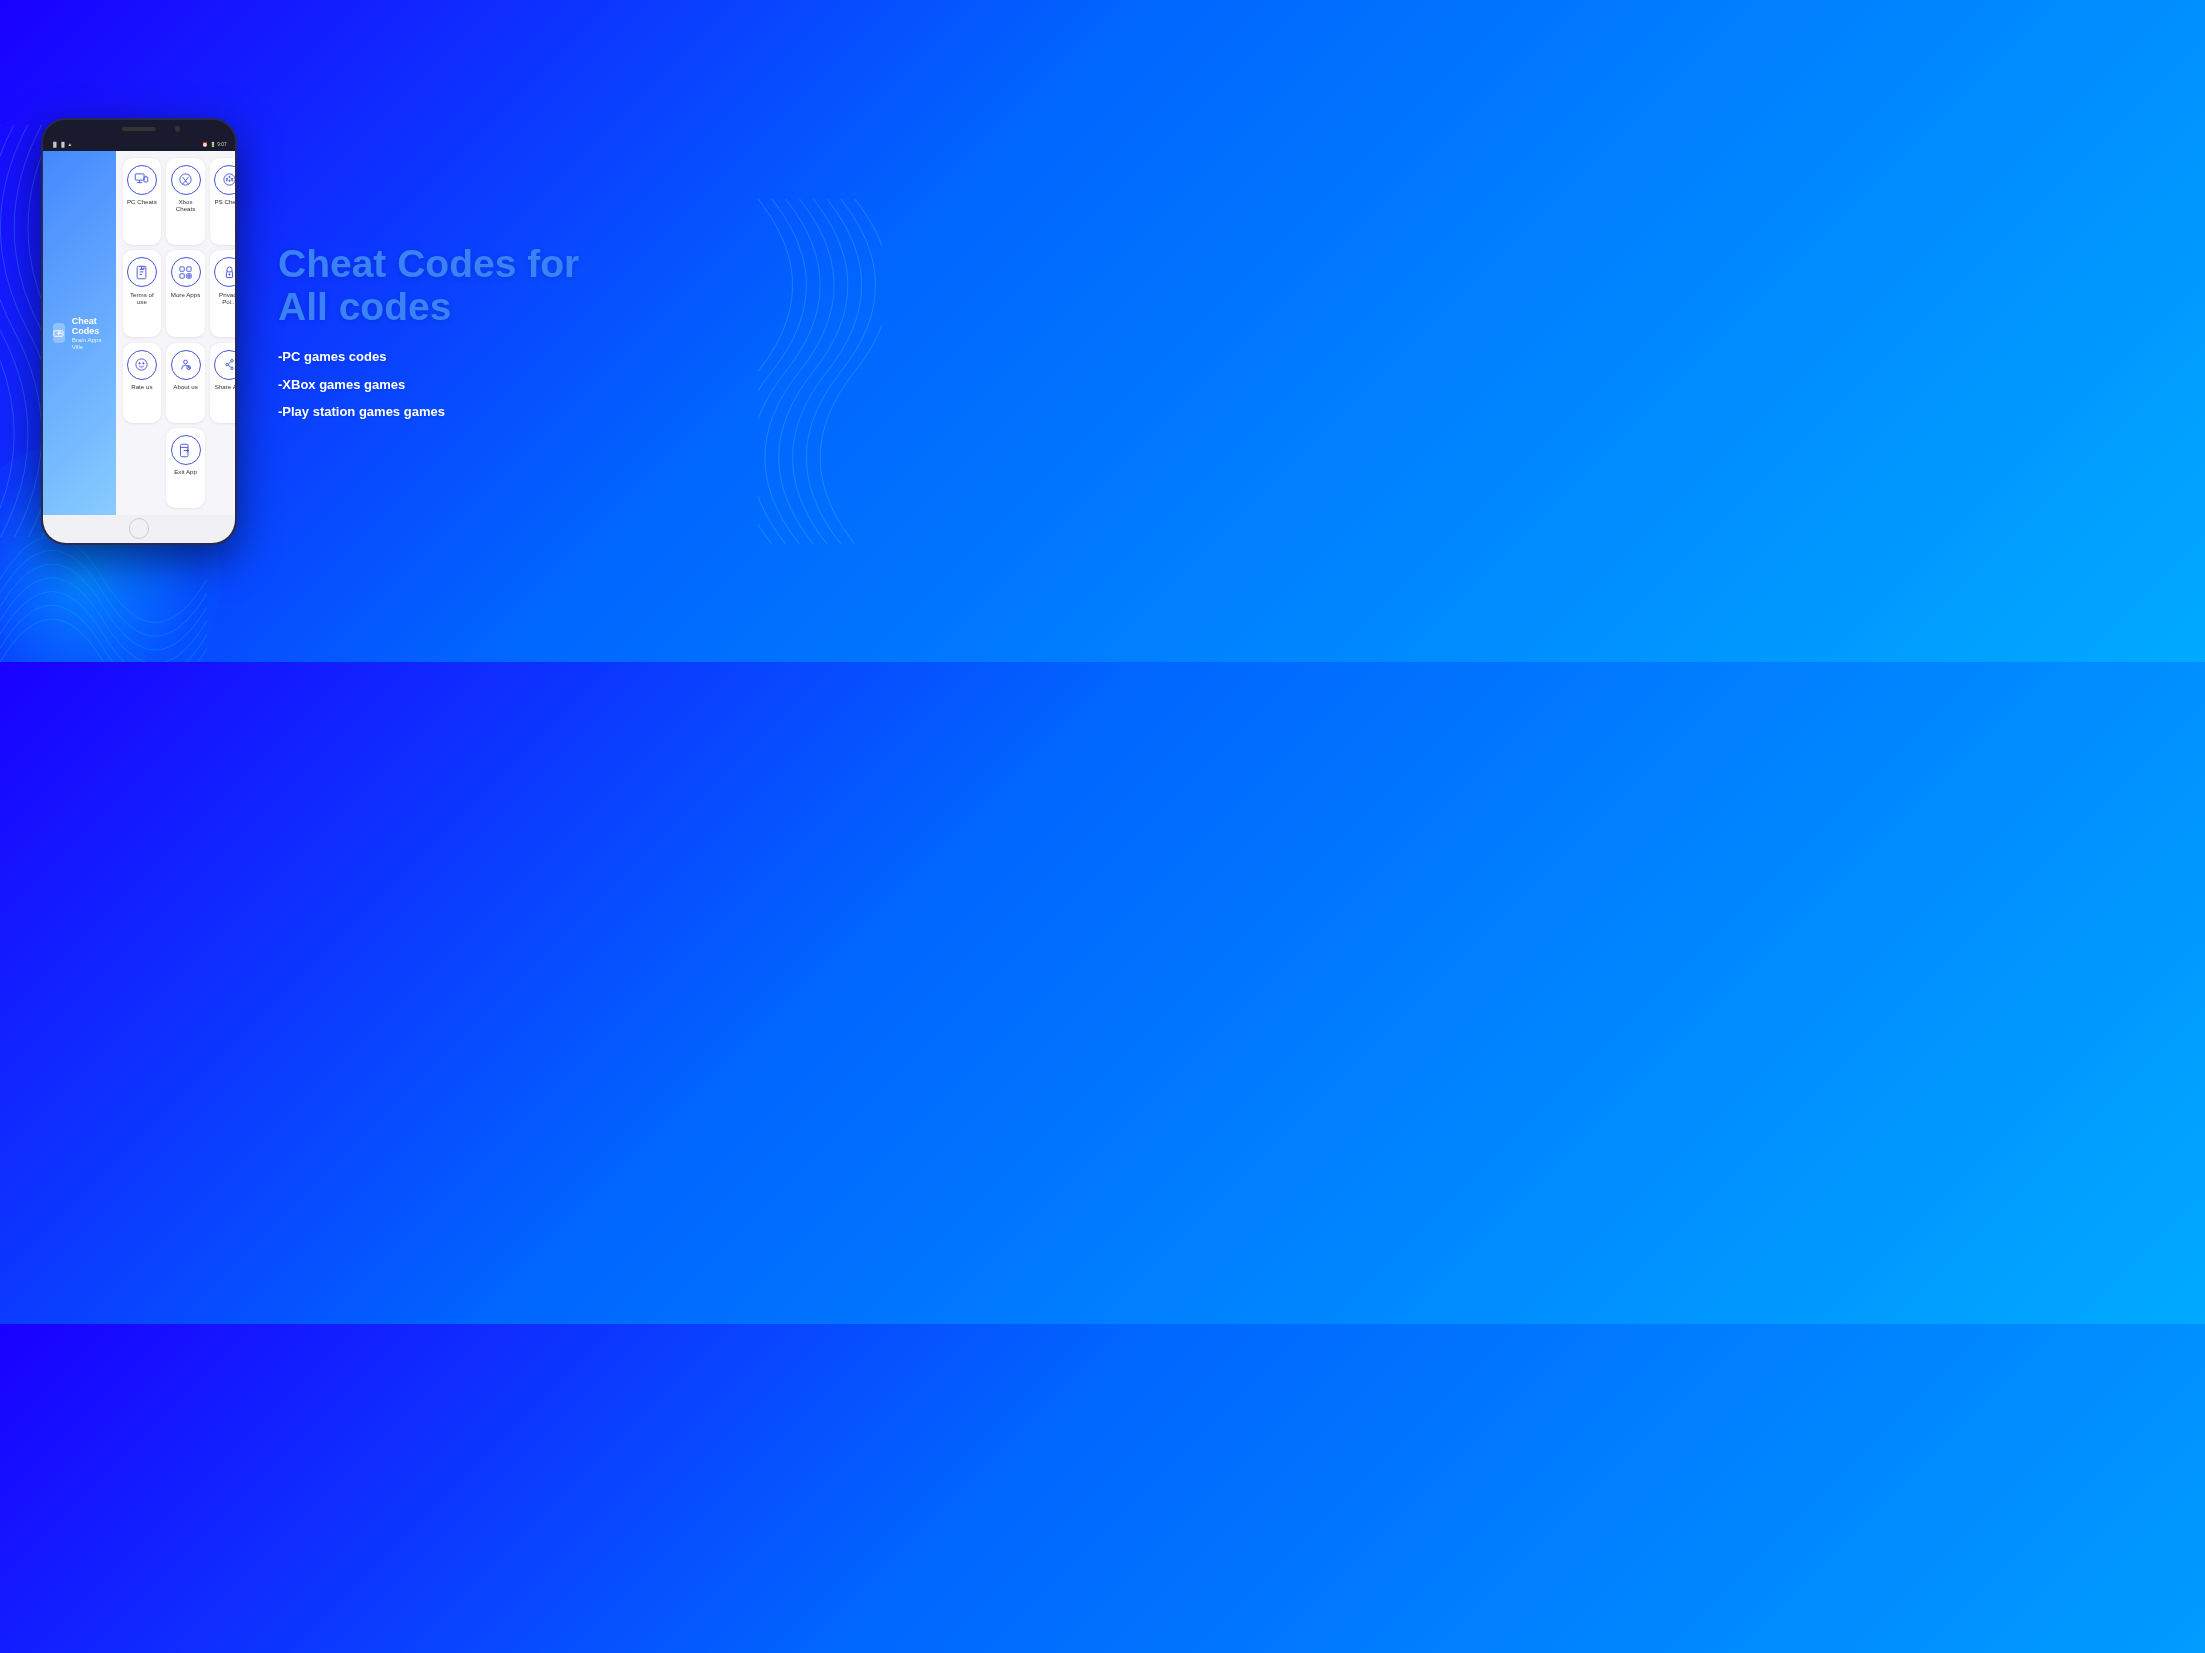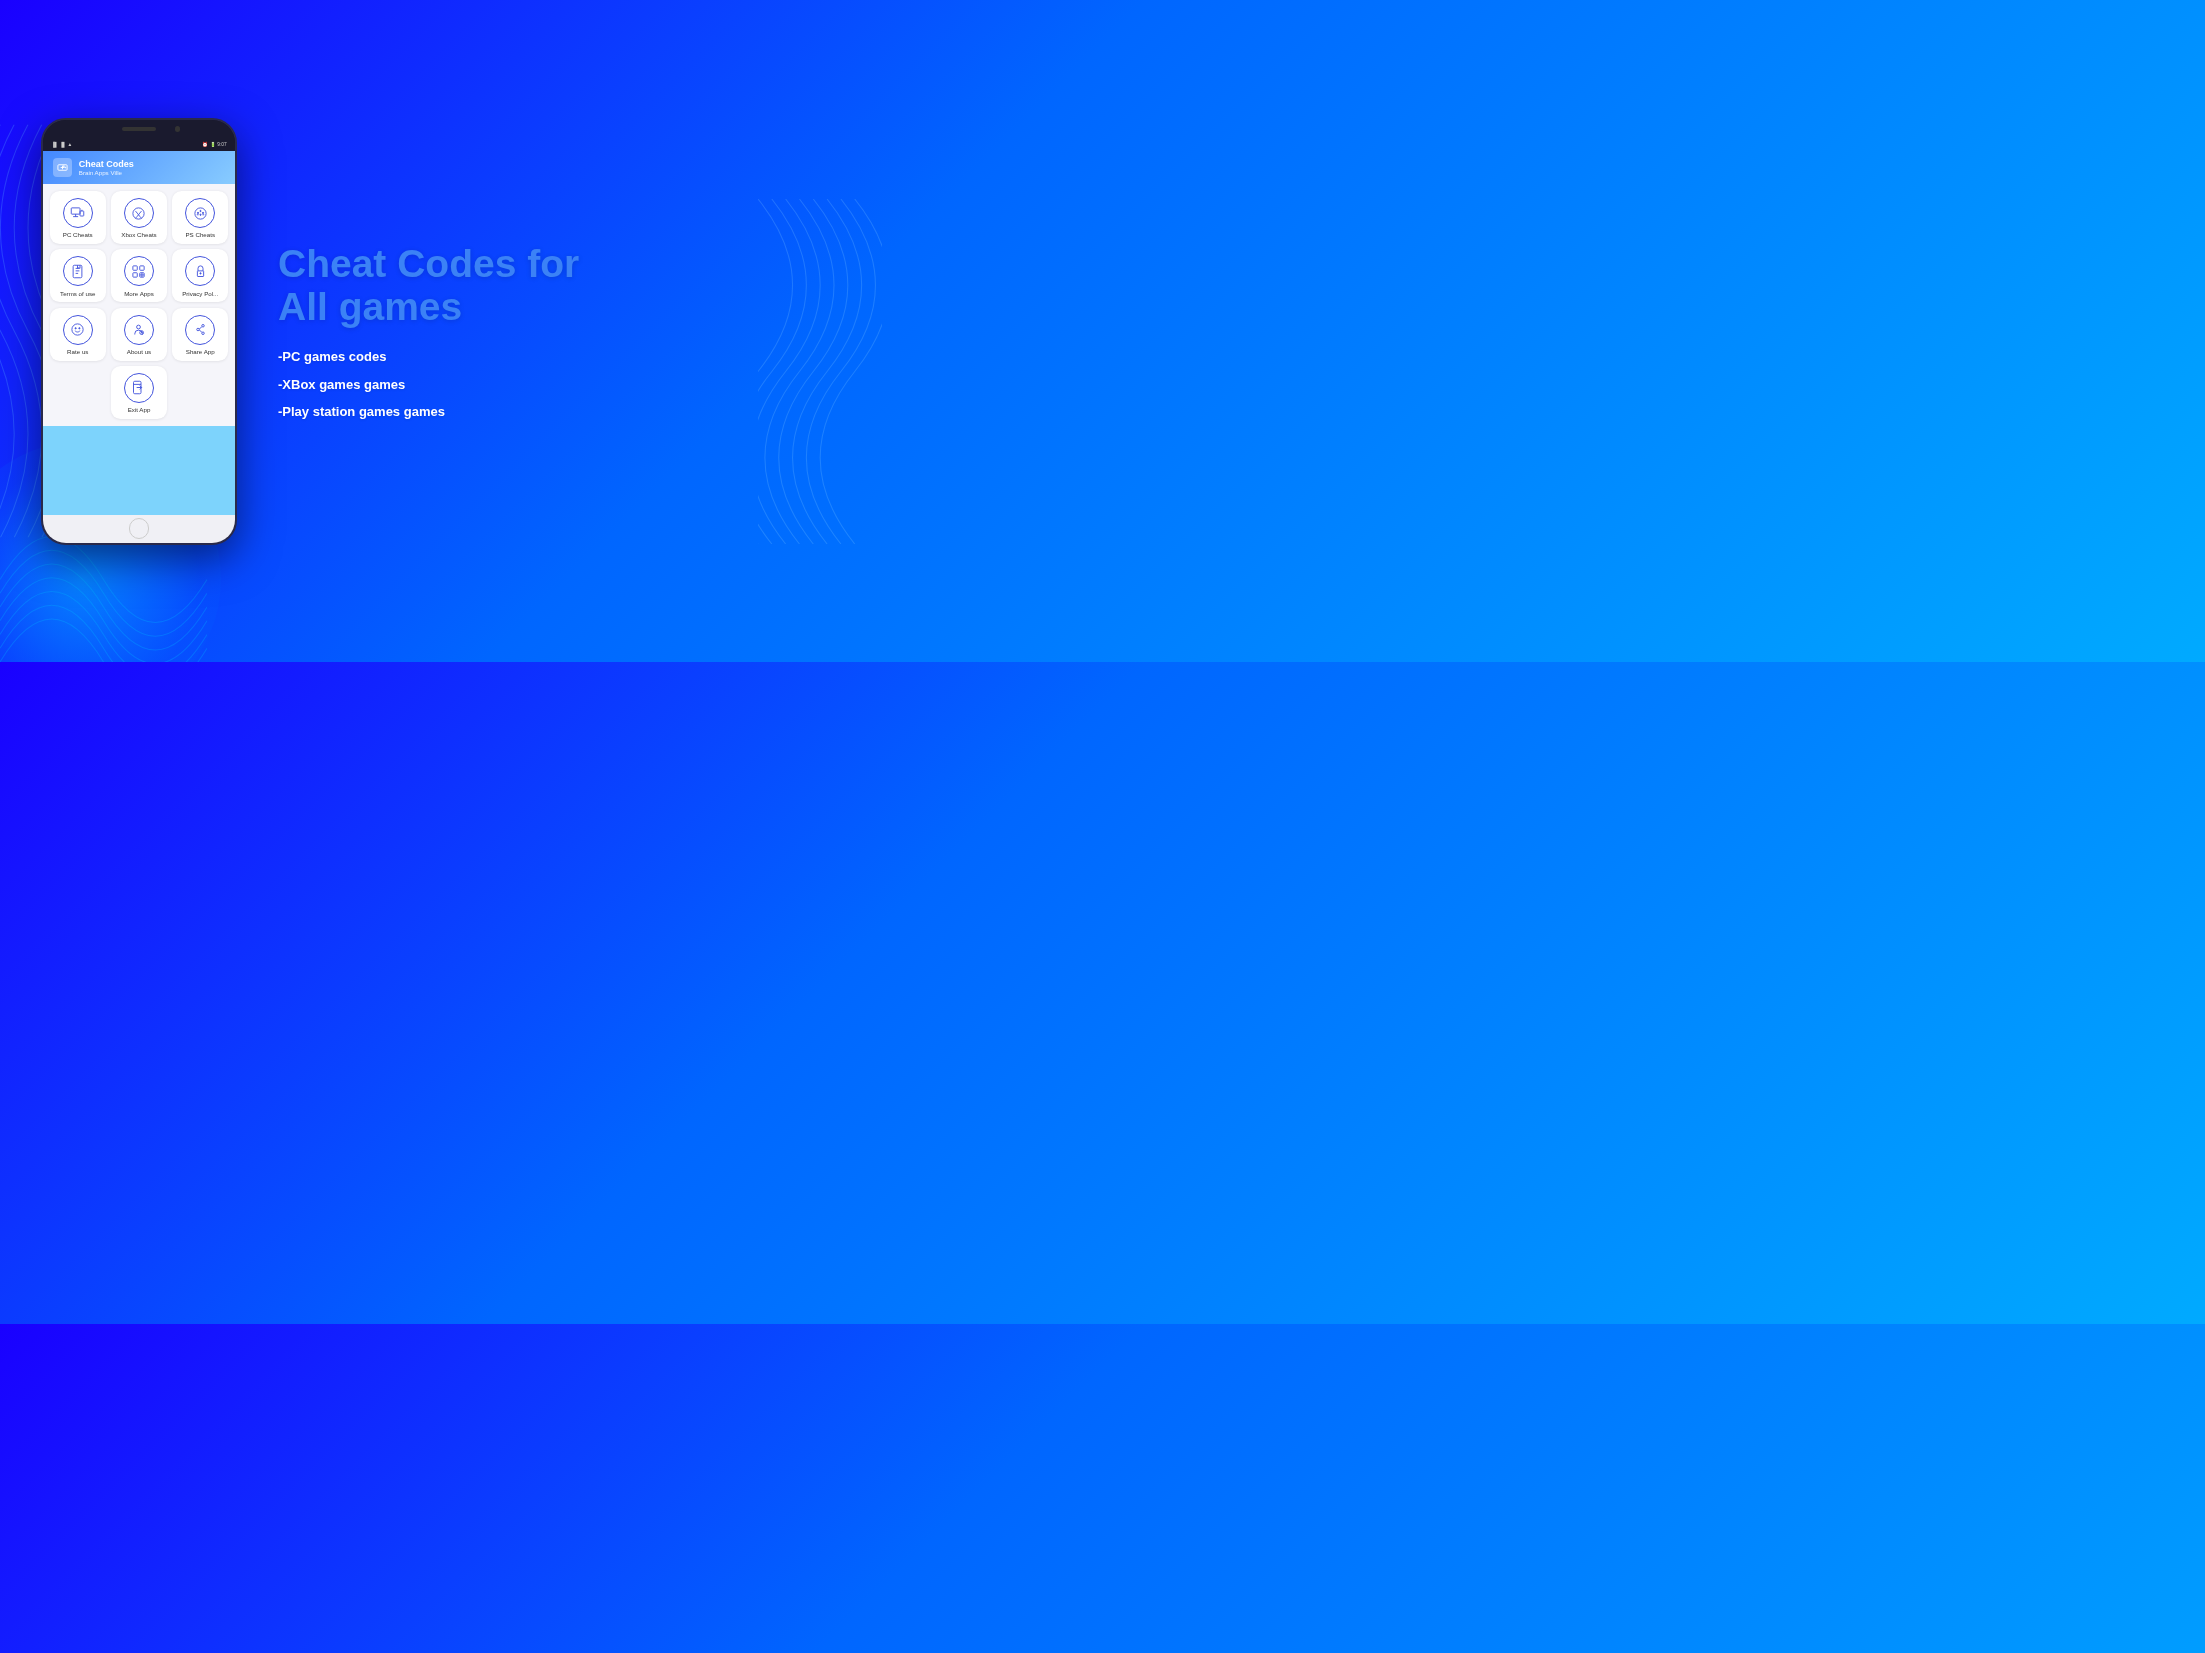--- a/index.html
+++ b/index.html
@@ -112,24 +112,24 @@
       display: flex;
       align-items: center;
       justify-content: space-between;
       padding: 0 8.3px;
       font-size: 4.8px;
       color: #ccc;
     }
 
     .phone-screen {
       flex: 1;
-      background: #7dd3fc;
+      background: #000000;
       overflow: hidden;
       display: flex;
-      flex-direction: column;
+      flex-direction: row;
     }
 
     
     .app-header {
       background: linear-gradient(135deg, #4488ff, #88ccff);
       padding: 6.9px 9.6px;
       display: flex;
       align-items: center;
       gap: 6.9px;
     }
@@ -447,21 +447,21 @@
     </div>
 
     <div class="phone-bottom">
       <div class="phone-home-btn"></div>
     </div>
   </div>
 
   <div class="text-area">
     <div class="headline">
       <span>Cheat Codes for</span><br>
-      <span>All games</span>
+      <span>All codes</span>
     </div>
     <div class="feature-list">
       <div class="feature-item">-PC games codes</div>
       <div class="feature-item">-XBox games games</div>
       <div class="feature-item">-Play station games games</div>
     </div>
   </div>
 
 </div>
 

